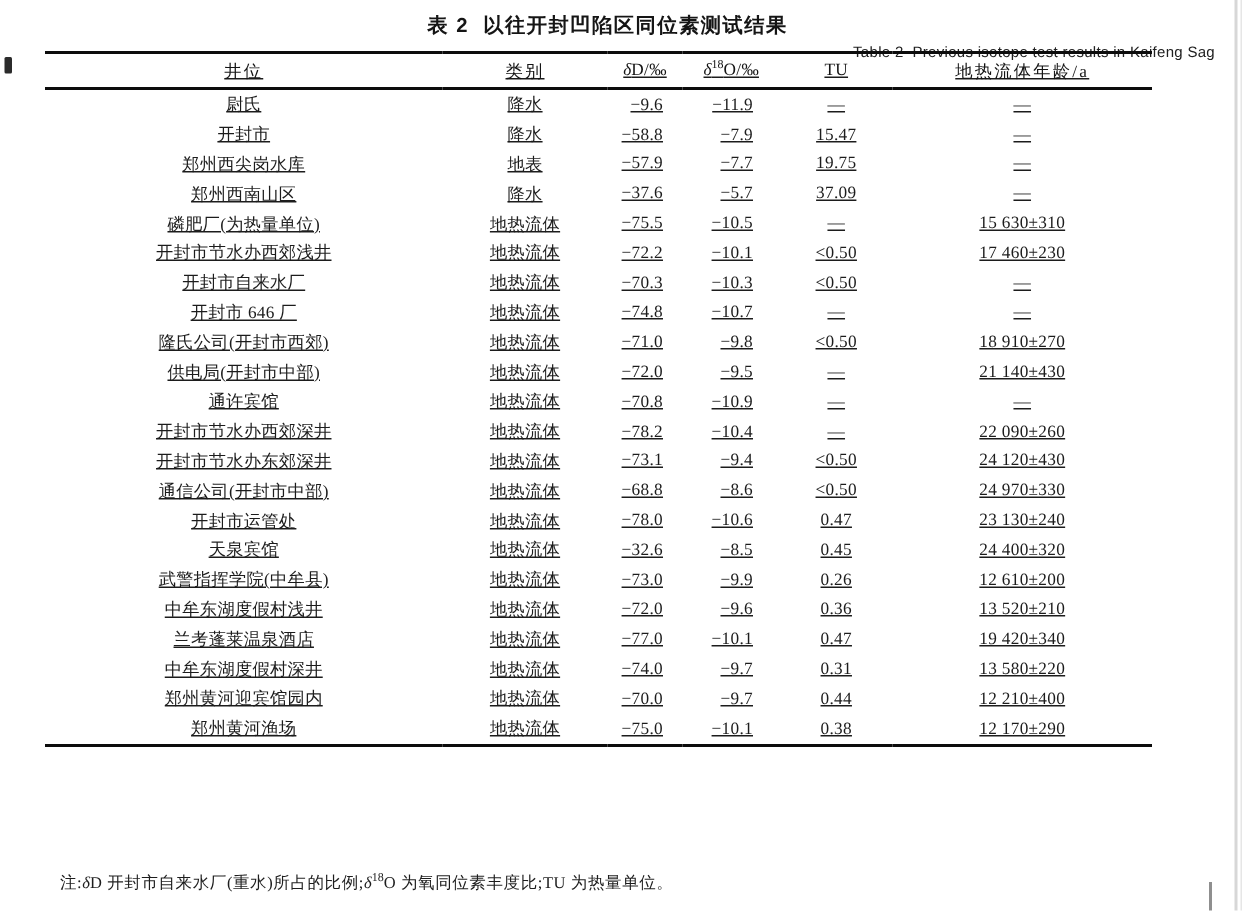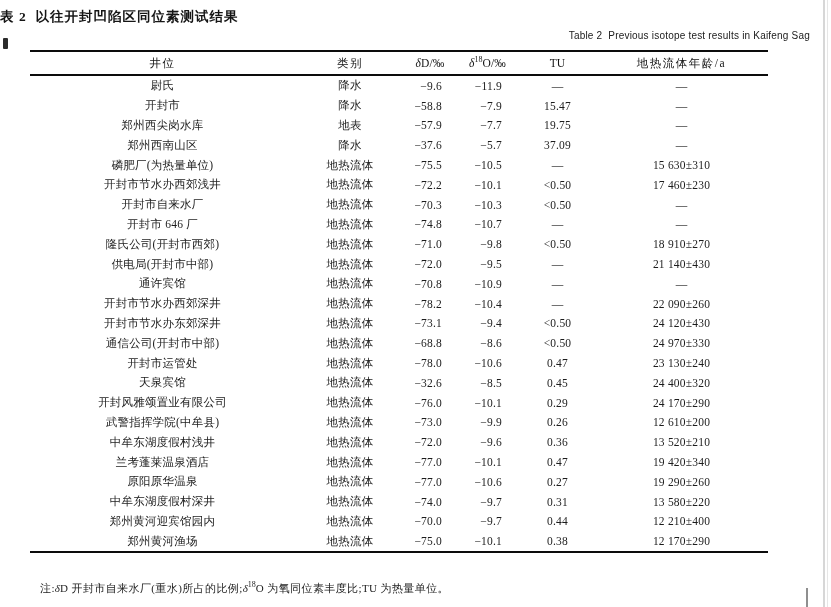--- a/index.html
+++ b/index.html
@@ -2,34 +2,35 @@
 <html><head>
 <meta charset="utf-8">
 <style>
   html,body{margin:0;padding:0;}
   body{
     width:831px;height:607px;background:#ffffff;position:relative;overflow:hidden;
     font-family:"Liberation Serif","DejaVu Serif",serif;color:#1c1c1c;
   }
   .page{position:absolute;inset:0;}
   .title-zh{
-    position:absolute;top:8px;left:0;width:810px;text-align:left;
-    font-family:Liberation Serif, serif;
+    position:absolute;top:8px;left:0;width:810px;text-align:center;
+    font-family:Liberation Sans, sans-serif;
     font-weight:bold;font-size:13.5px;letter-spacing:1px;color:#151515;white-space:pre;
   }
   .title-en{
     position:absolute;top:30px;left:0;width:810px;text-align:right;
     font-family:"Liberation Sans","DejaVu Sans",sans-serif;
     font-size:10px;color:#202020;white-space:pre;letter-spacing:0.2px;
   }
   table.iso{
-    position:absolute;left:30px;top:50px;width:738px;
+    position:absolute;left:30px;top:34px;width:738px;
     border-collapse:collapse;table-layout:fixed;
     border-top:2.5px solid #0c0c0c;border-bottom:2.5px solid #0c0c0c;
     font-size:11.5px;
+    text-decoration:underline;
   }
   table.iso th{
     height:22px;font-weight:normal;text-align:center;vertical-align:middle;
     border-bottom:2px solid #0c0c0c;letter-spacing:1.5px;color:#141414;padding:0;
   }
   table.iso th.lat{letter-spacing:0.2px;}
   table.iso td{
     height:19.8px;text-align:center;vertical-align:middle;padding:0;color:#1c1c1c;
     letter-spacing:0.2px;
   }
@@ -197,28 +198,20 @@
         </tr>
         <tr>
           <td class="c0">天泉宾馆</td>
           <td class="c1">地热流体</td>
           <td class="c2">−32.6</td>
           <td class="c3">−8.5</td>
           <td class="c4">0.45</td>
           <td class="c5">24 400±320</td>
         </tr>
         <tr>
-          <td class="c0">开封风雅颂置业有限公司</td>
-          <td class="c1">地热流体</td>
-          <td class="c2">−76.0</td>
-          <td class="c3">−10.1</td>
-          <td class="c4">0.29</td>
-          <td class="c5">24 170±290</td>
-        </tr>
-        <tr>
           <td class="c0">武警指挥学院(中牟县)</td>
           <td class="c1">地热流体</td>
           <td class="c2">−73.0</td>
           <td class="c3">−9.9</td>
           <td class="c4">0.26</td>
           <td class="c5">12 610±200</td>
         </tr>
         <tr>
           <td class="c0">中牟东湖度假村浅井</td>
           <td class="c1">地热流体</td>
@@ -229,28 +222,20 @@
         </tr>
         <tr>
           <td class="c0">兰考蓬莱温泉酒店</td>
           <td class="c1">地热流体</td>
           <td class="c2">−77.0</td>
           <td class="c3">−10.1</td>
           <td class="c4">0.47</td>
           <td class="c5">19 420±340</td>
         </tr>
         <tr>
-          <td class="c0">原阳原华温泉</td>
-          <td class="c1">地热流体</td>
-          <td class="c2">−77.0</td>
-          <td class="c3">−10.6</td>
-          <td class="c4">0.27</td>
-          <td class="c5">19 290±260</td>
-        </tr>
-        <tr>
           <td class="c0">中牟东湖度假村深井</td>
           <td class="c1">地热流体</td>
           <td class="c2">−74.0</td>
           <td class="c3">−9.7</td>
           <td class="c4">0.31</td>
           <td class="c5">13 580±220</td>
         </tr>
         <tr>
           <td class="c0">郑州黄河迎宾馆园内</td>
           <td class="c1">地热流体</td>

